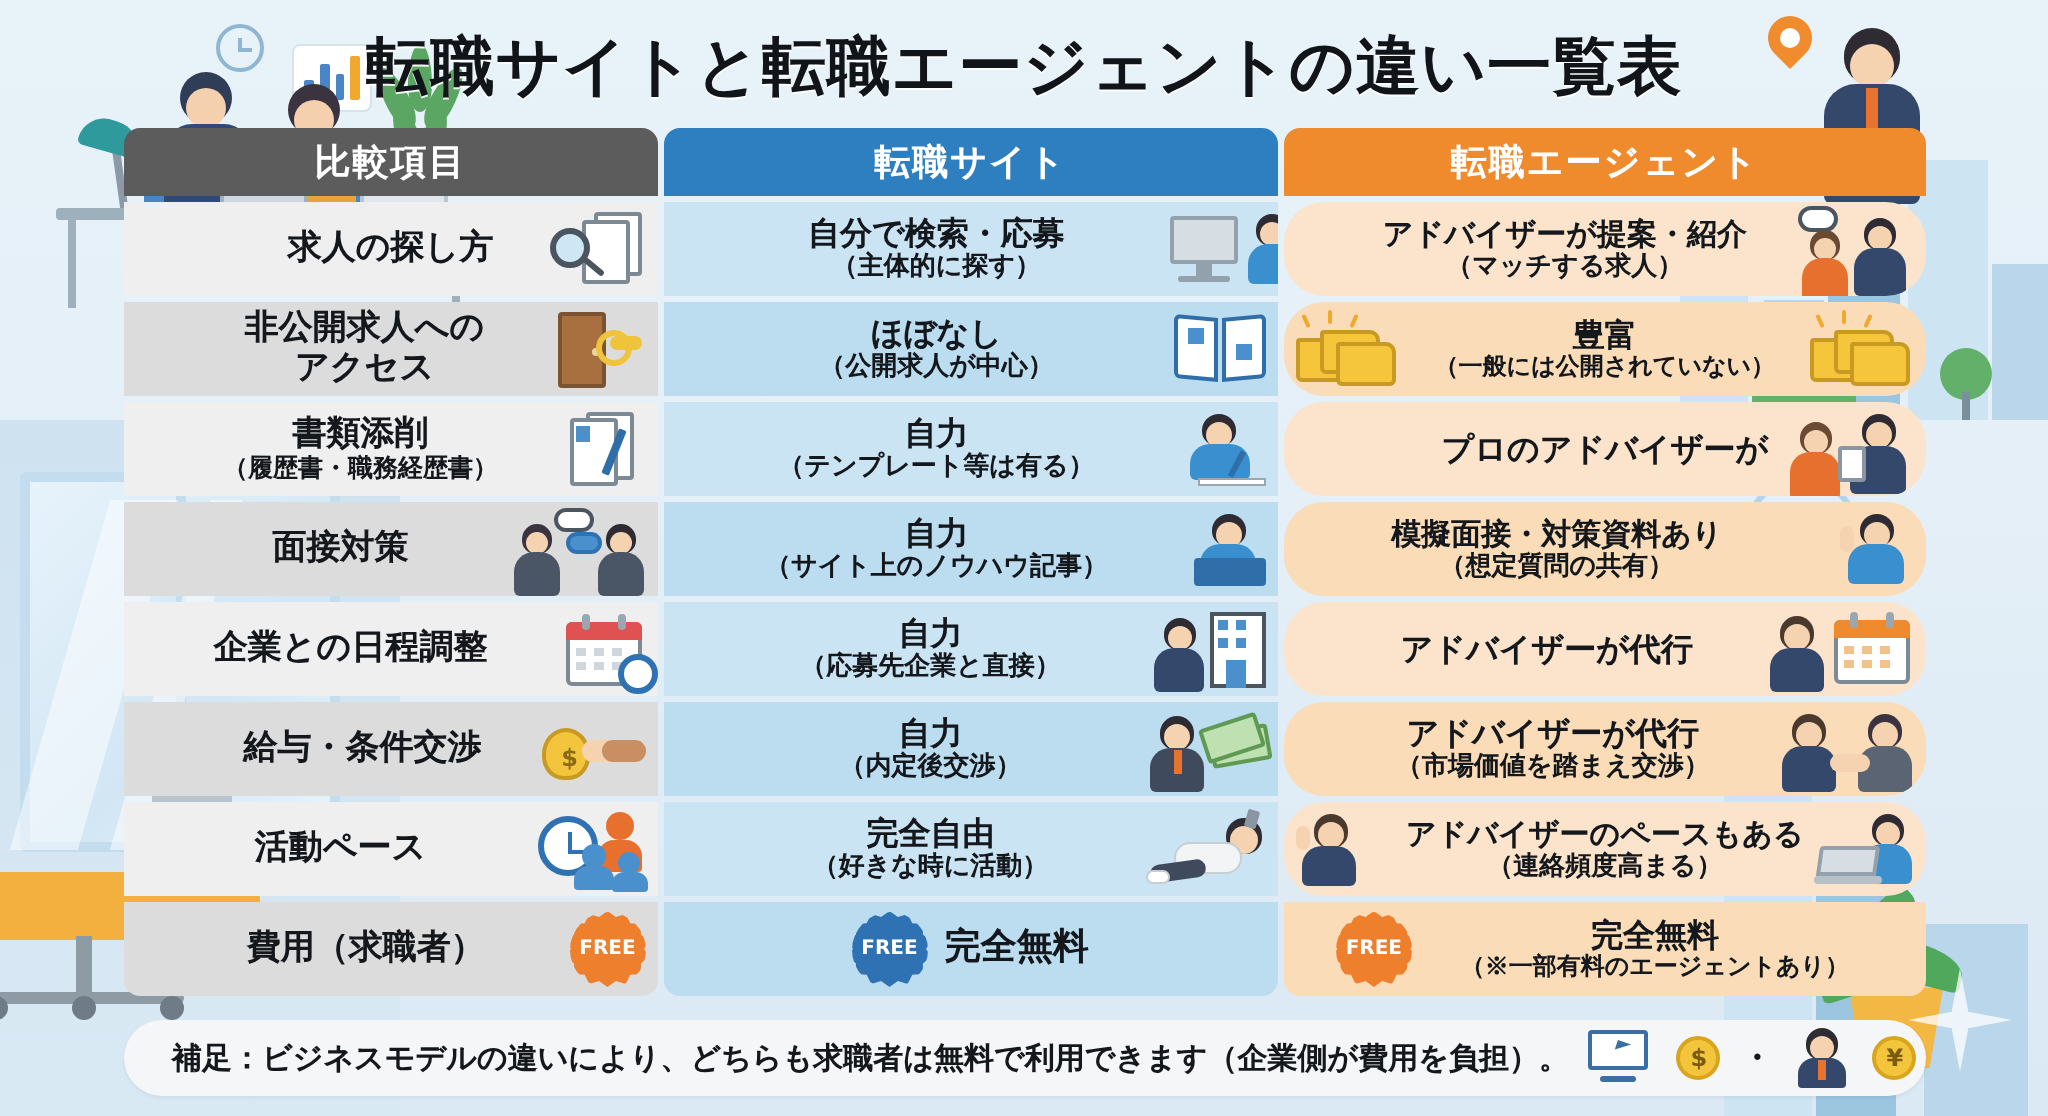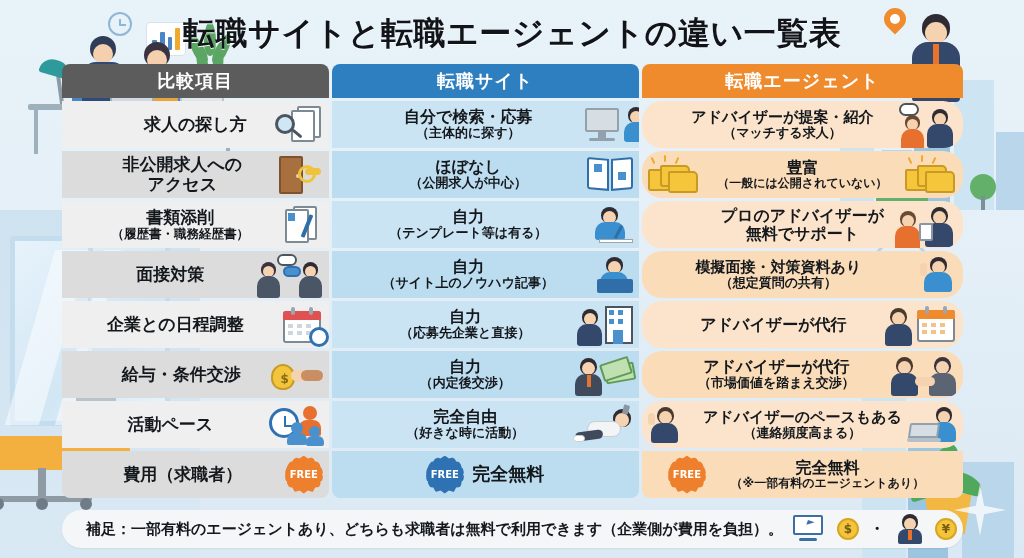--- a/index.html
+++ b/index.html
@@ -240,21 +240,21 @@
   .body-row.alt .c2 { background: #bcdcf0; }
   .body-row.alt .c3 { background: #fbdcb8; }
 
   .body-row:first-of-type .c1 { }
   .body-row.last .c1 { border-radius: 0 0 8px 8px; padding-left: 19px; }
   .body-row.last .c2 { border-radius: 0 0 8px 8px; }
   .body-row.last .c3 { border-radius: 0 0 8px 8px; }
 
   .txt { position: relative; z-index: 2; line-height: 1.12; padding: 0 4px; }
   .t-main { font-size: 16px; font-weight: 700; color: #14181c; white-space: nowrap; }
-  .t-sub  { font-size: 13px; font-weight: 700; color: #14181c; white-space: nowrap; }
+  .t-sub  { font-size: 13px; font-weight: 700; color: #14181c; white-space: nowrap; font-family: Liberation Serif, serif; }
   .t-main.sm { font-size: 15px; }
   .t-sub.sm { font-size: 12px; }
 
   .c1 .t-main { font-size: 17px; }
   .c1 .t-sub { font-size: 12.5px; }
 
   
   .ic {
     position: absolute;
     z-index: 1;
@@ -637,21 +637,20 @@
           <div class="fc" style="left:10px; top:4px; width:13px; height:13px;"></div>
           <div class="bd" style="left:2px; top:15px; width:30px; height:18px; background:#3a8fcf;"></div>
           <div style="position:absolute; left:24px; top:18px; width:3px; height:14px; background:#2f6ea8; transform:rotate(28deg);"></div>
           <div style="position:absolute; left:6px; top:32px; width:34px; height:4px; background:#fff; border:1px solid #9aa6b0;"></div>
         </div>
       </div>
     </div>
     <div class="cell c3">
       <div class="txt" style="">
         <div class="t-main">プロのアドバイザーが</div>
-        <div class="t-main">無料でサポート</div>
       </div>
       <div class="ic right">
         <div style="position:relative; width:62px; height:40px;">
           <div class="fig" style="position:absolute; left:0; top:6px; width:26px;">
             <div class="hd" style="left:5px; top:0; width:16px; height:16px; background:#6b4a33;"></div>
             <div class="fc" style="left:7px; top:4px; width:12px; height:12px;"></div>
             <div class="bd" style="left:0; top:15px; width:25px; height:24px; background:#e8702e;"></div>
           </div>
           <div class="fig" style="position:absolute; left:30px; top:2px; width:28px;">
             <div class="hd" style="left:6px; top:0; width:17px; height:17px; background:#2e2b33;"></div>
@@ -927,21 +926,21 @@
       </div>
       <div class="txt" style="margin-left:50px">
         <div class="t-main">完全無料</div>
         <div class="t-sub sm">（※一部有料のエージェントあり）</div>
       </div>
     </div>
   </div>
 </div>
 
 <div id="footer">
-  <div id="footer-text">補足：一部有料のエージェントあり、どちらも求職者は無料で利用できます（企業側が費用を負担）。</div>
+  <div id="footer-text">補足：ビジネスモデルの違いにより、どちらも求職者は無料で利用できます（企業側が費用を負担）。</div>
   <div class="footer-icons">
     <div class="monitor-s">
       <div class="scr"></div>
         <div class="cur"></div>
         <div class="base"></div>
     </div>
     <div class="coin">$</div>
     <div class="dot-sep">・</div>
     <div class="fig-sm">
       <div class="hd"></div>

